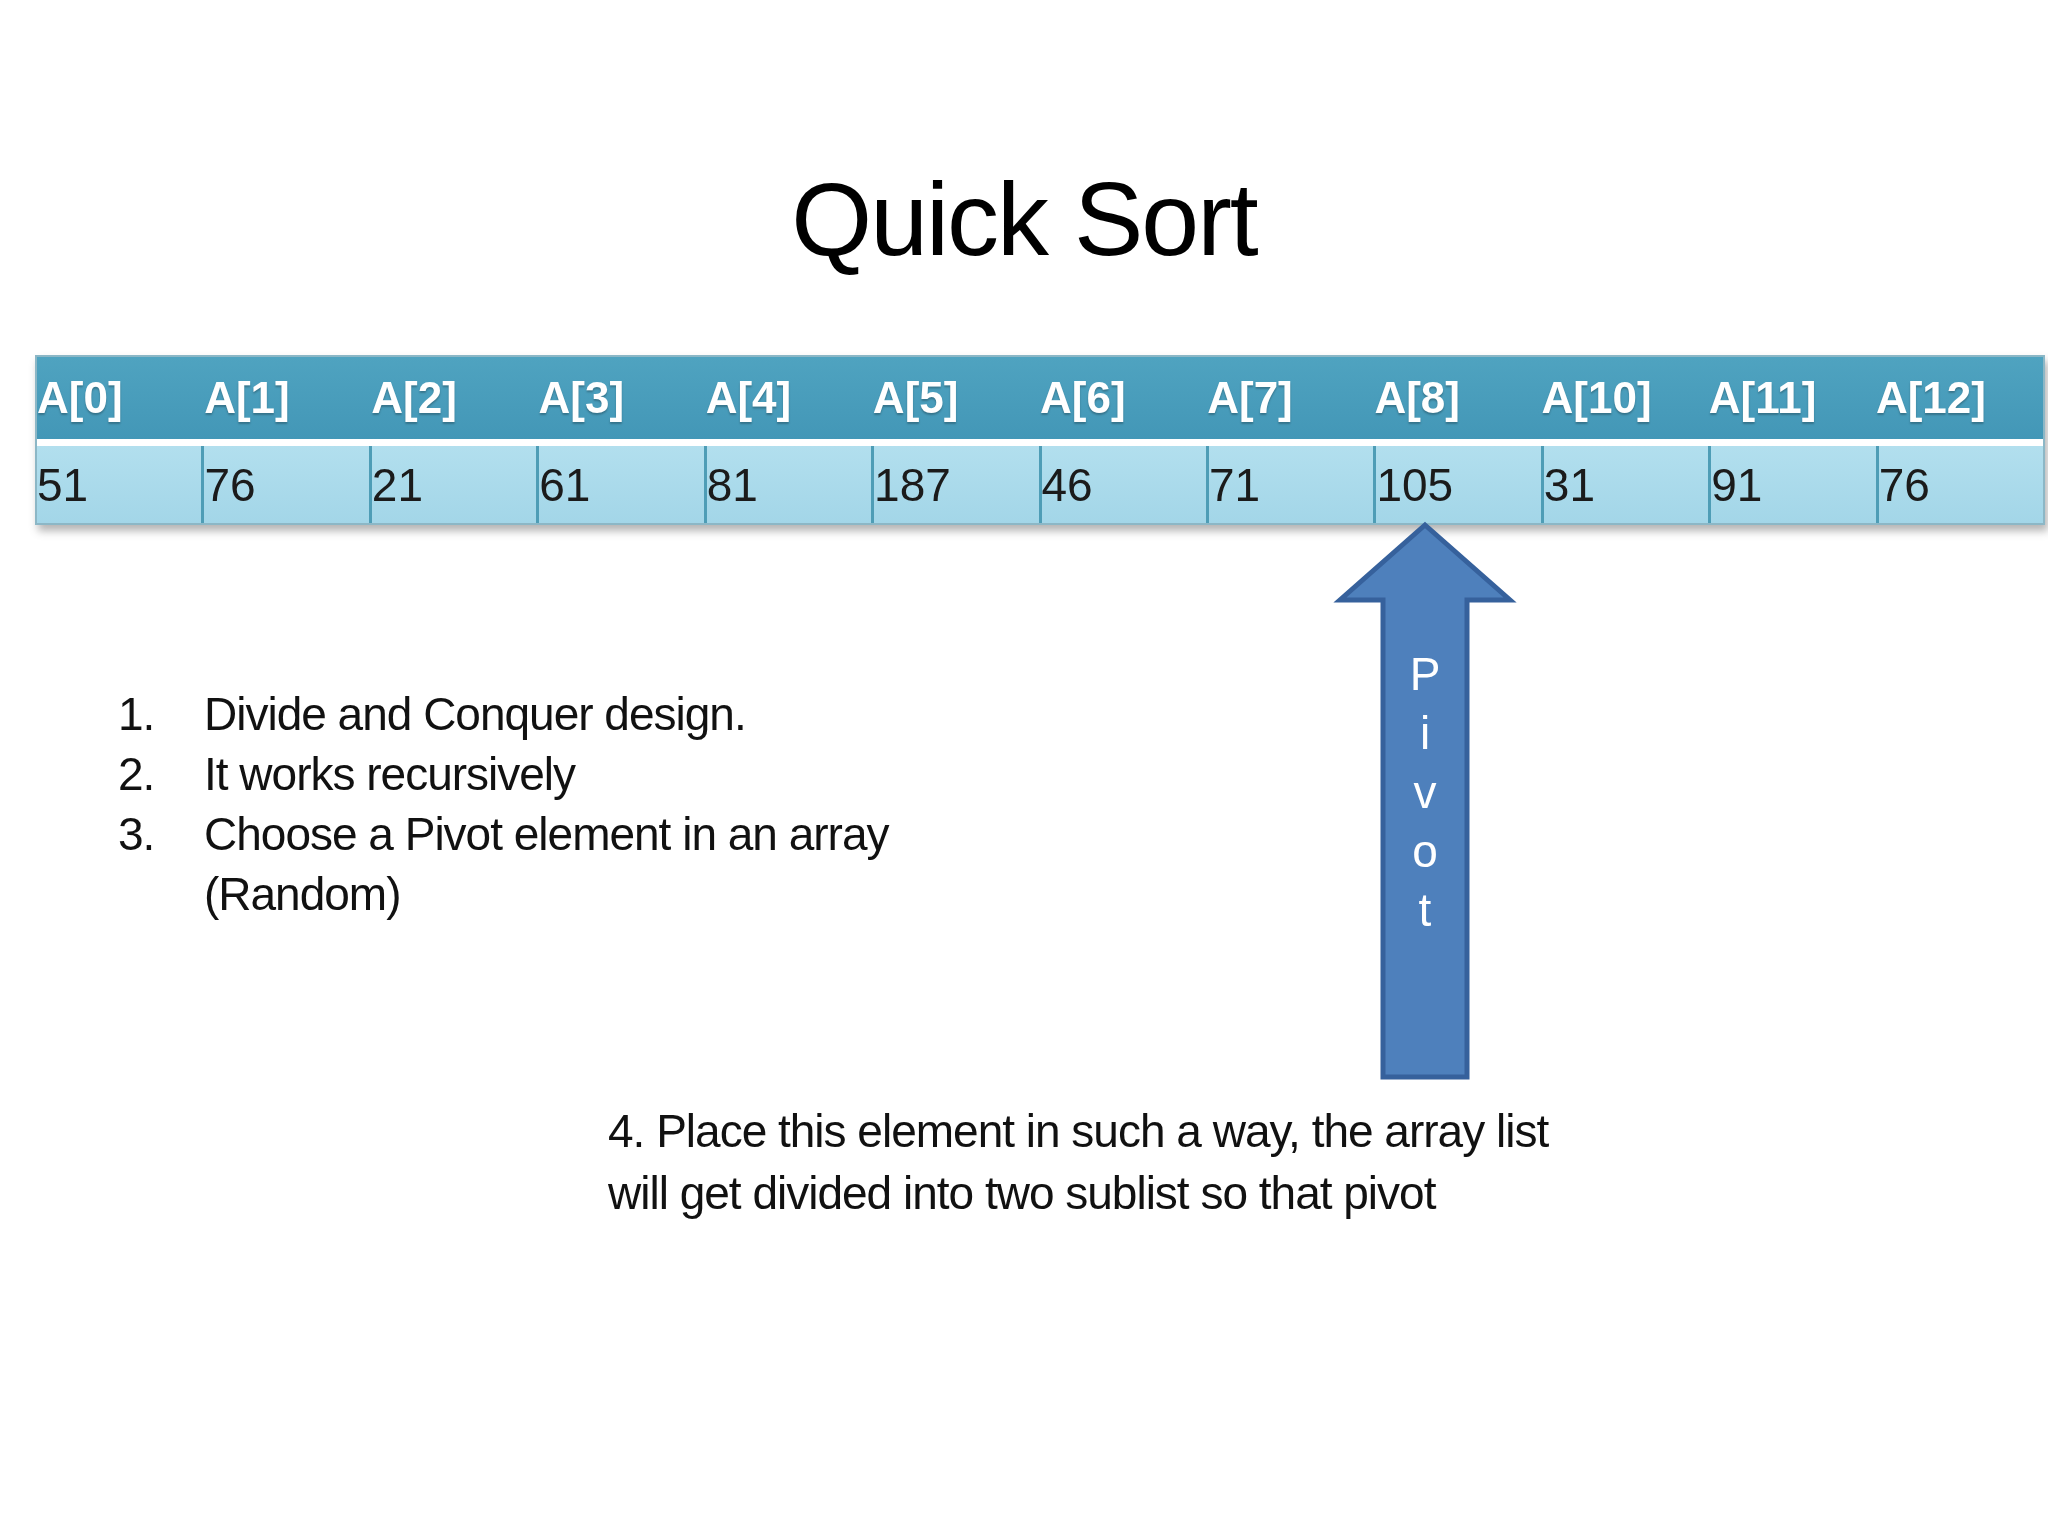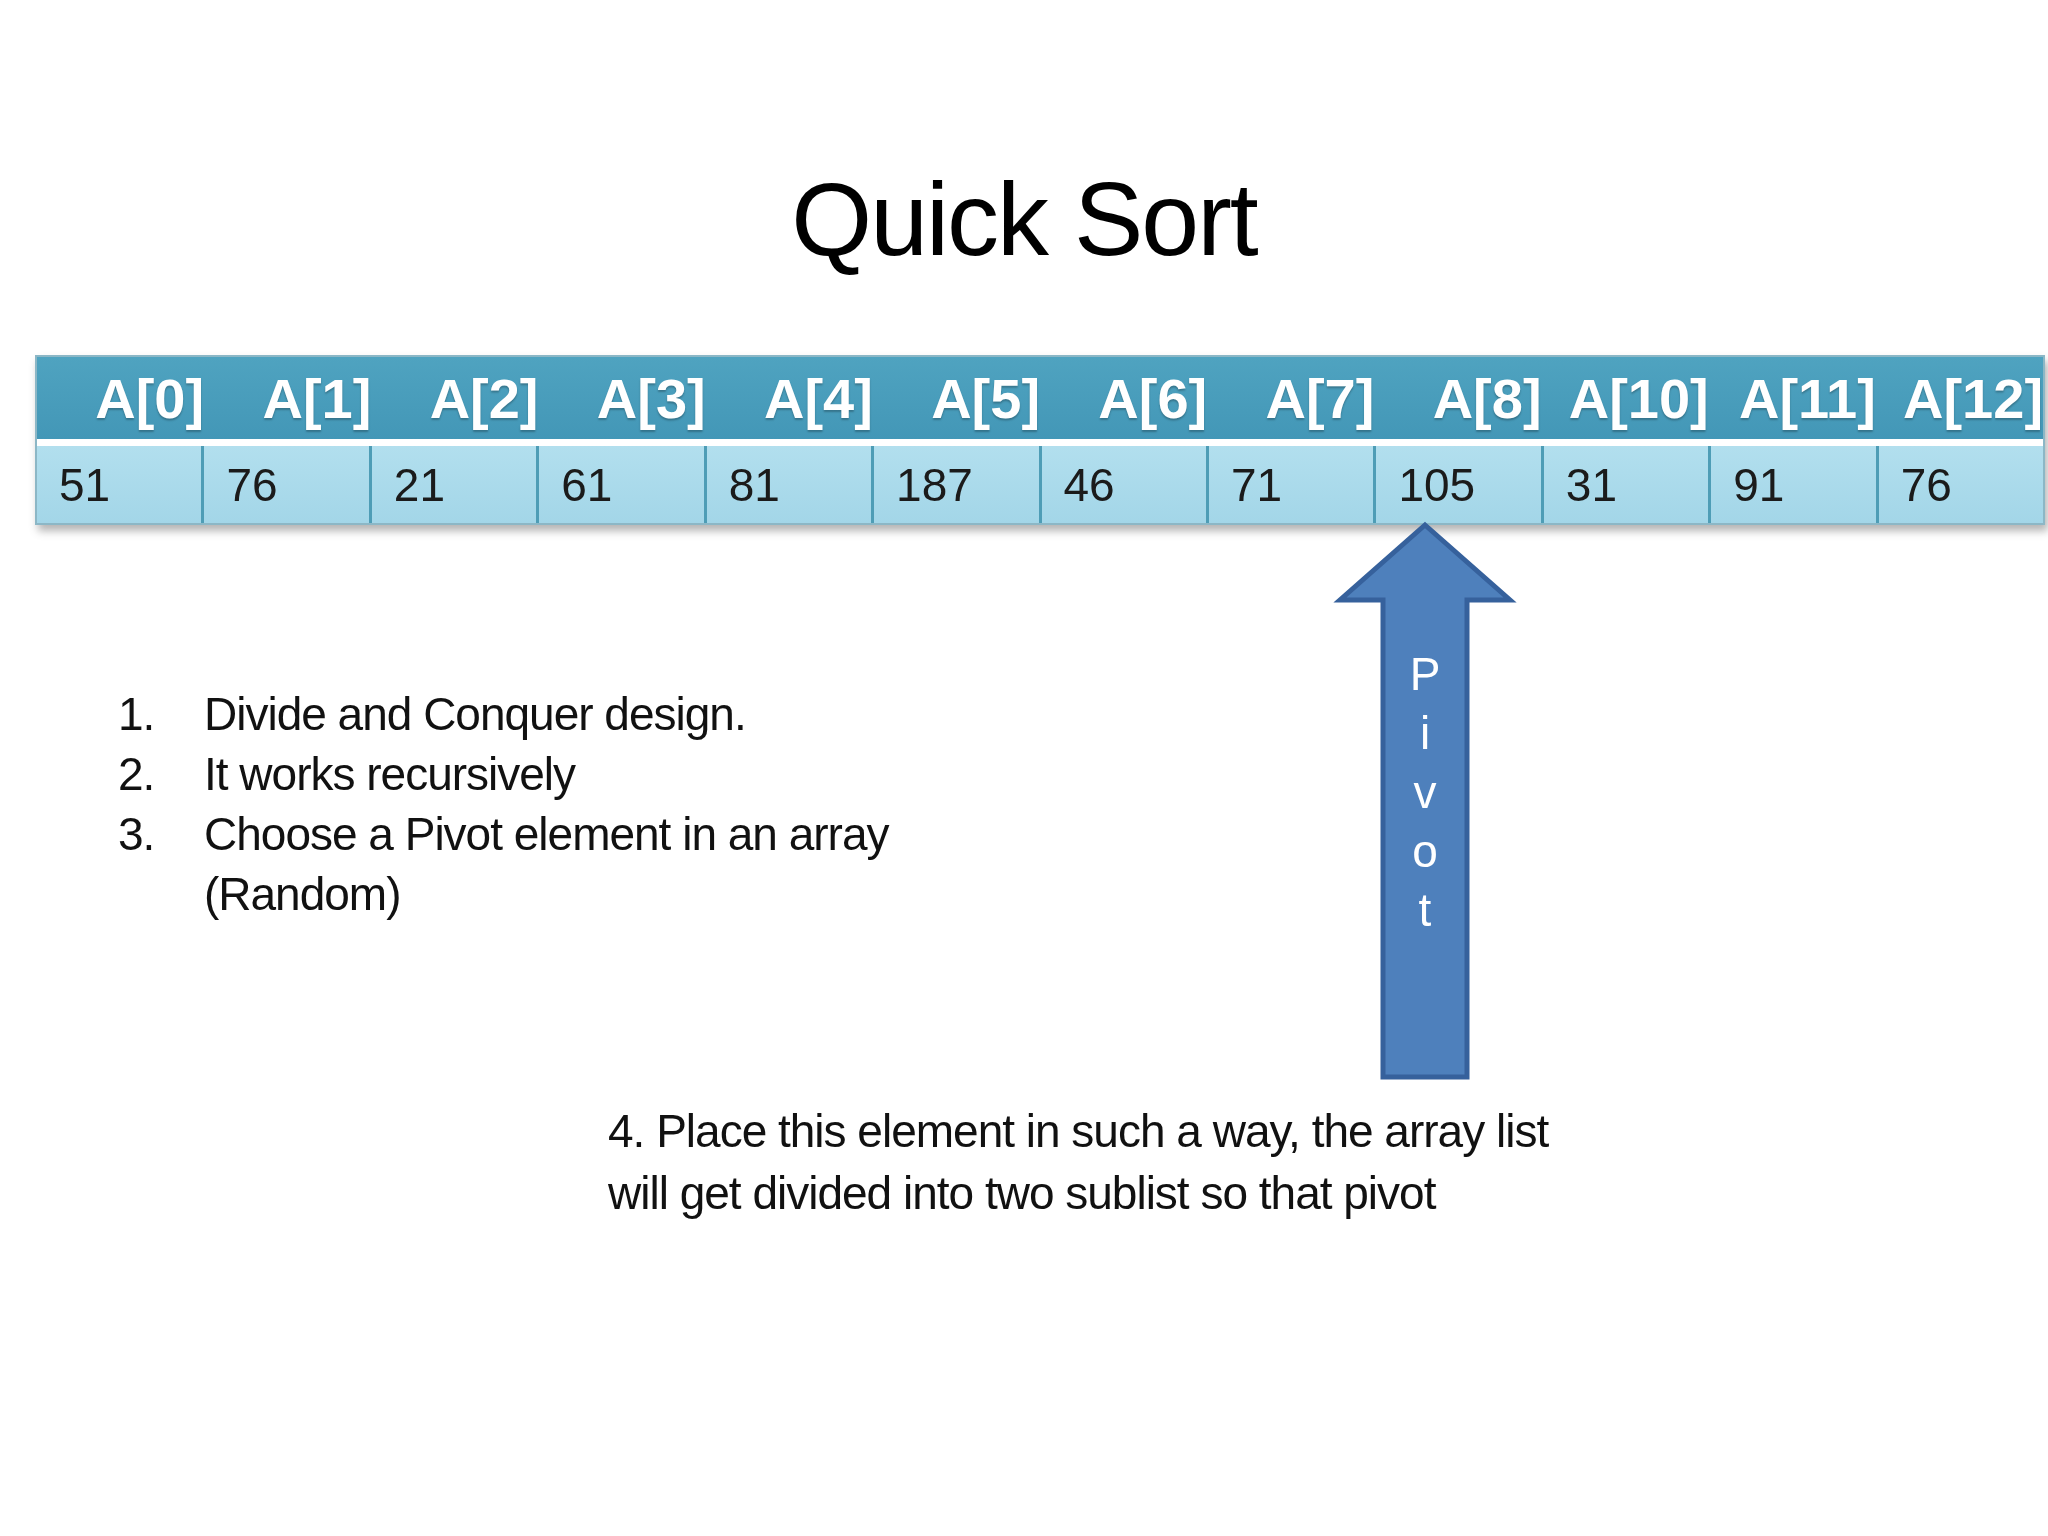--- a/index.html
+++ b/index.html
@@ -16,30 +16,30 @@
   .array-table{
     position:absolute; left:35px; top:355px; width:2006px;
     border:2px solid rgba(45,124,152,.55);
     box-shadow:3px 6px 8px rgba(90,90,90,.45);
   }
   .hdr-row{
     display:flex; height:82px; align-items:center;
     background:linear-gradient(180deg,#4fa3c0,#4397b7);
   }
   .hdr-cell{
-    flex:1 1 0; text-align:right; color:#ffffff; font-weight:700; font-size:56px;
+    flex:1 1 0; text-align:left; color:#ffffff; font-weight:700; font-size:44px;
     text-shadow:0 2px 2px rgba(0,0,0,.25);
   }
   .row-gap{height:7px; background:#ffffff;}
   .val-row{
     display:flex; height:77px; align-items:center;
     background:linear-gradient(180deg,#b2dfee,#a3d6e8);
   }
   .val-cell{
-    flex:1 1 0; font-size:46px; color:#1b1b1b; padding-left:22px; box-sizing:border-box;
+    flex:1 1 0; font-size:46px; color:#1b1b1b; box-sizing:border-box;
     border-left:3px solid #4e9db6; height:100%; display:flex; align-items:center;
   }
   .val-row div:first-of-type{border-left:none;}
   
   .notes{position:absolute; left:118px; top:684px; font-size:46px; letter-spacing:-1px; line-height:60px;}
   .note-item{display:flex;}
   .note-num{width:86px; flex:0 0 86px;}
   .note-text{max-width:800px;}
   
   .pivot-arrow{position:absolute; left:1332px; top:521px; width:186px; height:560px;}

